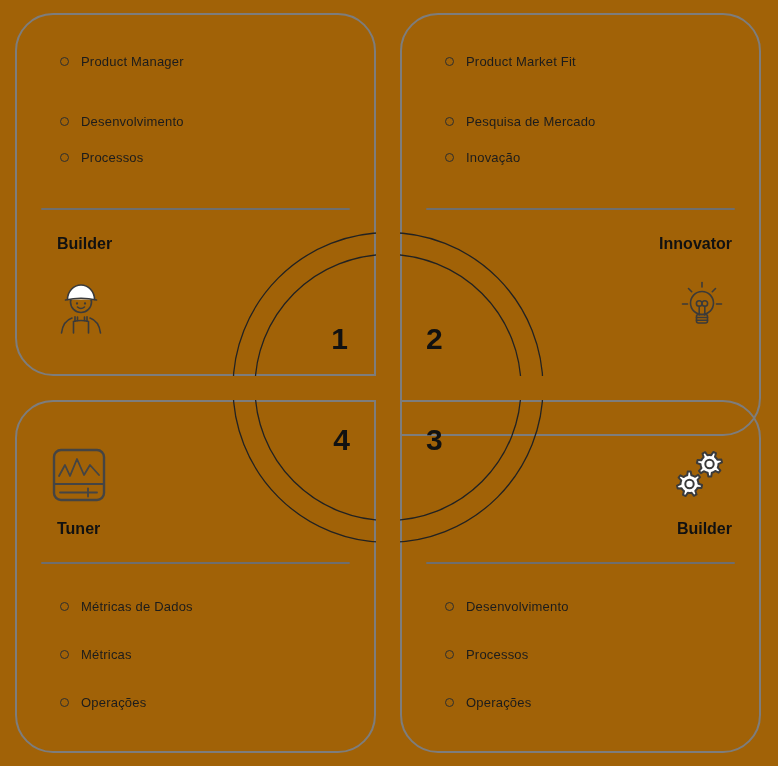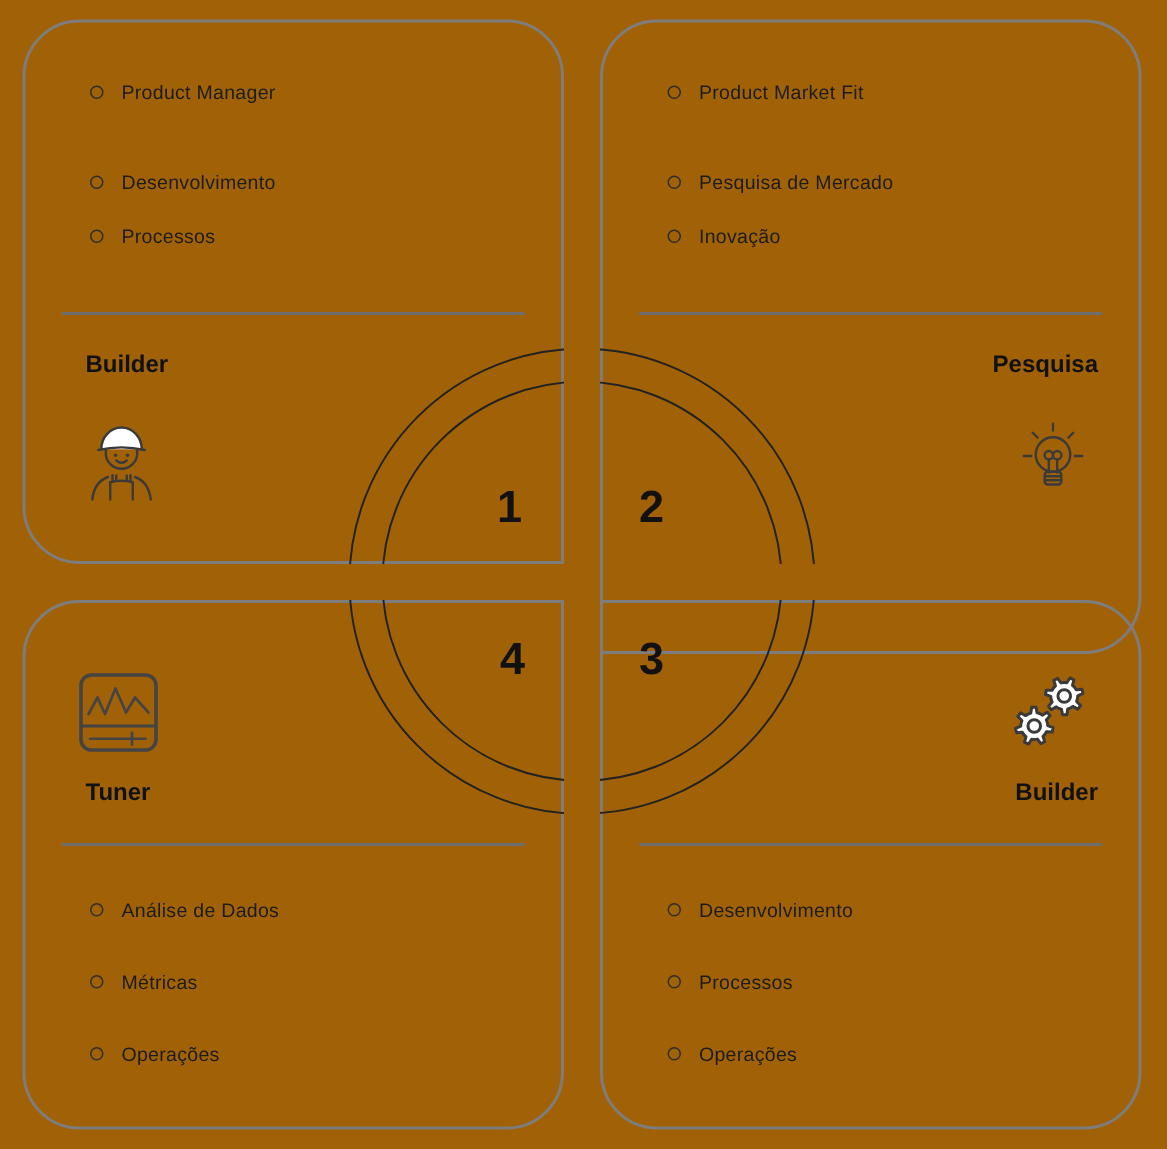--- a/index.html
+++ b/index.html
@@ -116,21 +116,21 @@
       <li class="item r2">
         <span class="bullet"></span>
         <span>Pesquisa de Mercado</span>
       </li>
       <li class="item r3">
         <span class="bullet"></span>
         <span>Inovação</span>
       </li>
     </ul>
     <div class="divider"></div>
-    <h2 class="title">Pesquisa</h2>
+    <h2 class="title">Innovator</h2>
     <div class="q-icon">
       <svg viewBox="0 0 52 52">
         <g fill="none" stroke="#3a3a3a" stroke-width="1.6" stroke-linecap="round">
           <path d="M26 4.5 V9"></path>
           <path d="M12.5 10.5 L15.7 13.7"></path>
           <path d="M39.5 10.5 L36.3 13.7"></path>
           <path d="M6.5 26 H11.5"></path>
           <path d="M45.5 26 H40.5"></path>
           <circle cx="26" cy="25" r="11.5"></circle>
           <circle cx="23.2" cy="25.5" r="2.8"></circle>
@@ -155,21 +155,21 @@
           <path d="M8 44.5 H45" stroke-width="1.8"></path>
           <path d="M36 40.5 V48.5" stroke-width="1.8"></path>
         </g>
       </svg>
     </div>
     <h2 class="title">Tuner</h2>
     <div class="divider"></div>
     <ul class="items">
       <li class="item r1">
         <span class="bullet"></span>
-        <span>Análise de Dados</span>
+        <span>Métricas de Dados</span>
       </li>
       <li class="item r2">
         <span class="bullet"></span>
         <span>Métricas</span>
       </li>
       <li class="item r3">
         <span class="bullet"></span>
         <span>Operações</span>
       </li>
     </ul>

